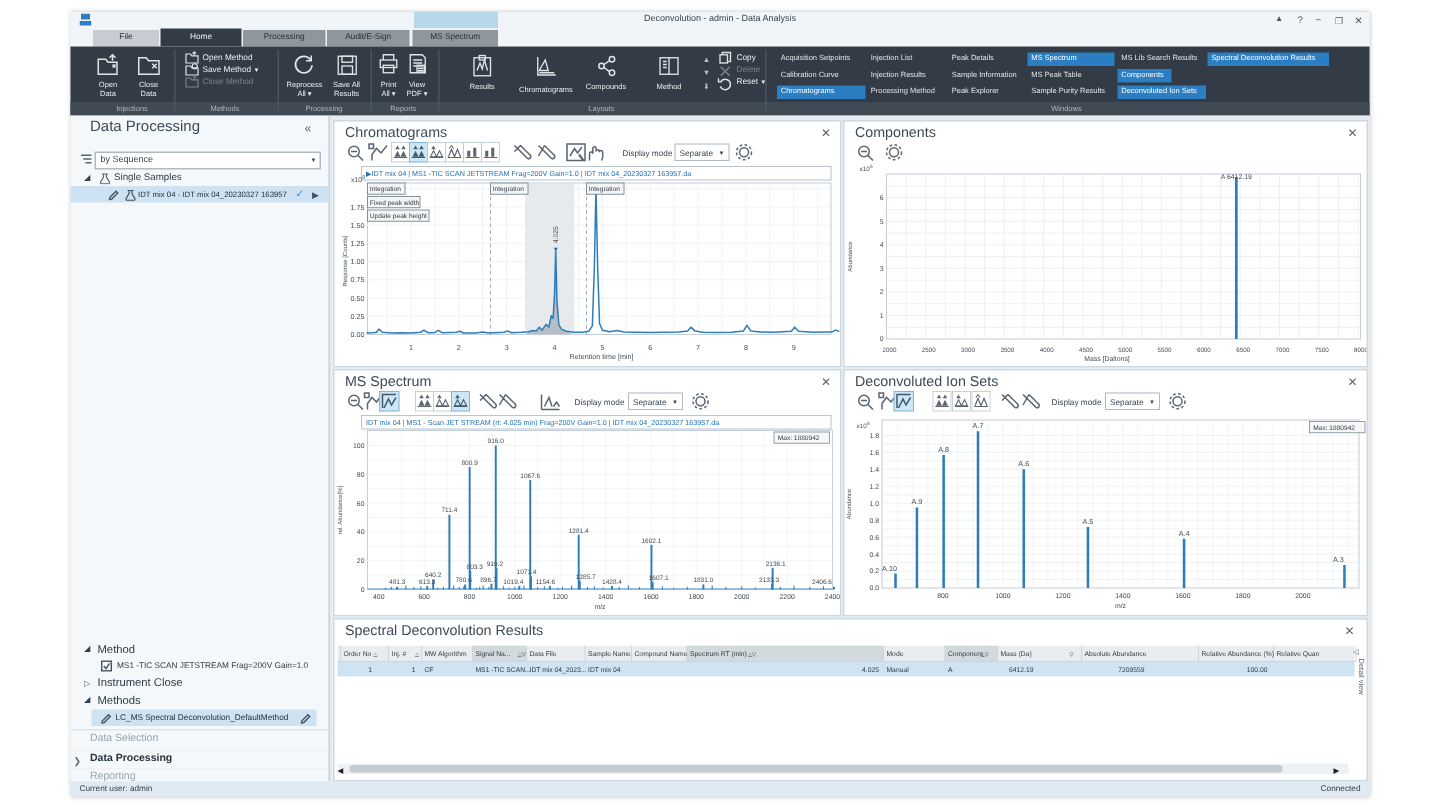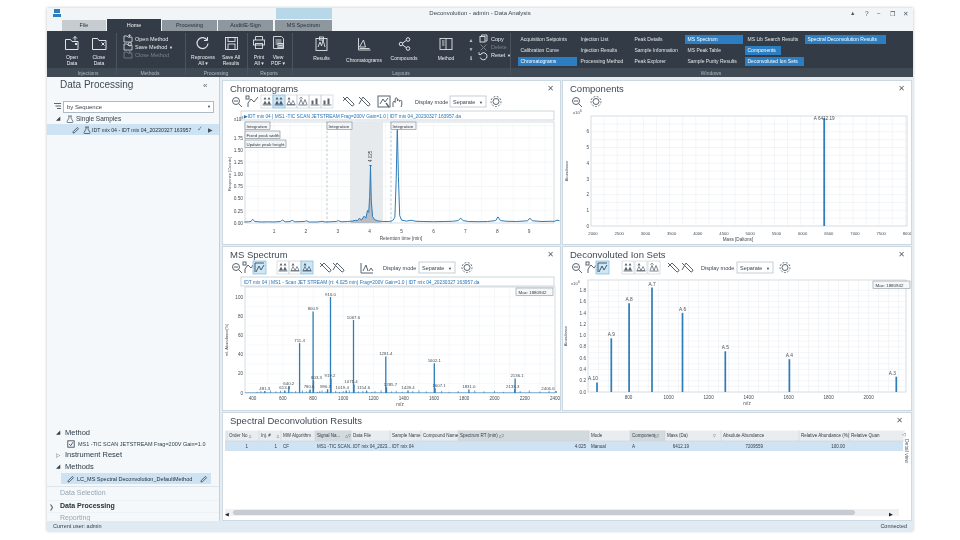--- a/index.html
+++ b/index.html
@@ -213,21 +213,21 @@
     <span style="position:absolute;left:161px;top:2px;font-size:6px;color:#44505a;">▶</span>
   </div>
   <div class="abs" style="left:9px;top:352px;font-size:5.5px;color:#30404c;">◢</div>
   <div class="abs" style="left:18px;top:350.5px;font-size:7.5px;color:#2c3a46;">Method</div>
   <svg class="abs" style="left:20px;top:363px" width="8" height="8" viewBox="0 0 8 8" fill="none" stroke="#44505a" stroke-width="0.9">
     <rect x="0.8" y="0.8" width="6.4" height="6.4"></rect>
         <path d="M2.2 4 l1.5 1.7 2.3-3.5"></path>
   </svg>
   <div class="abs" style="left:31px;top:363.5px;font-size:5.5px;color:#30404c;">MS1 -TIC SCAN JETSTREAM Frag=200V Gain=1.0</div>
   <div class="abs" style="left:9px;top:375px;font-size:5.5px;color:#5a6a76;">▷</div>
-  <div class="abs" style="left:18px;top:373px;font-size:7.5px;color:#2c3a46;">Instrument Reset</div>
+  <div class="abs" style="left:18px;top:373px;font-size:7.5px;color:#2c3a46;">Instrument Close</div>
   <div class="abs" style="left:9px;top:386px;font-size:5.5px;color:#30404c;">◢</div>
   <div class="abs" style="left:18px;top:384.5px;font-size:7.5px;color:#2c3a46;">Methods</div>
   <div class="abs" style="left:14px;top:396px;width:150px;height:11px;background:#cde2f2;">
     <svg class="abs" style="left:6px;top:1.5px" width="8" height="8" viewBox="0 0 8 8" fill="none" stroke="#44505a" stroke-width="0.9">
       <path d="M1 7 l1.5-0.3 4-4 -1.2-1.2 -4 4 z"></path>
     </svg>
     <span style="position:absolute;left:16px;top:2.5px;font-size:5.5px;color:#25313a;">LC_MS Spectral Deconvolution_DefaultMethod</span>
     <svg class="abs" style="left:139px;top:1.5px" width="8" height="8" viewBox="0 0 8 8" fill="none" stroke="#44505a" stroke-width="0.9">
       <path d="M1 7 l1.5-0.3 4-4 -1.2-1.2 -4 4 z"></path>
     </svg>

